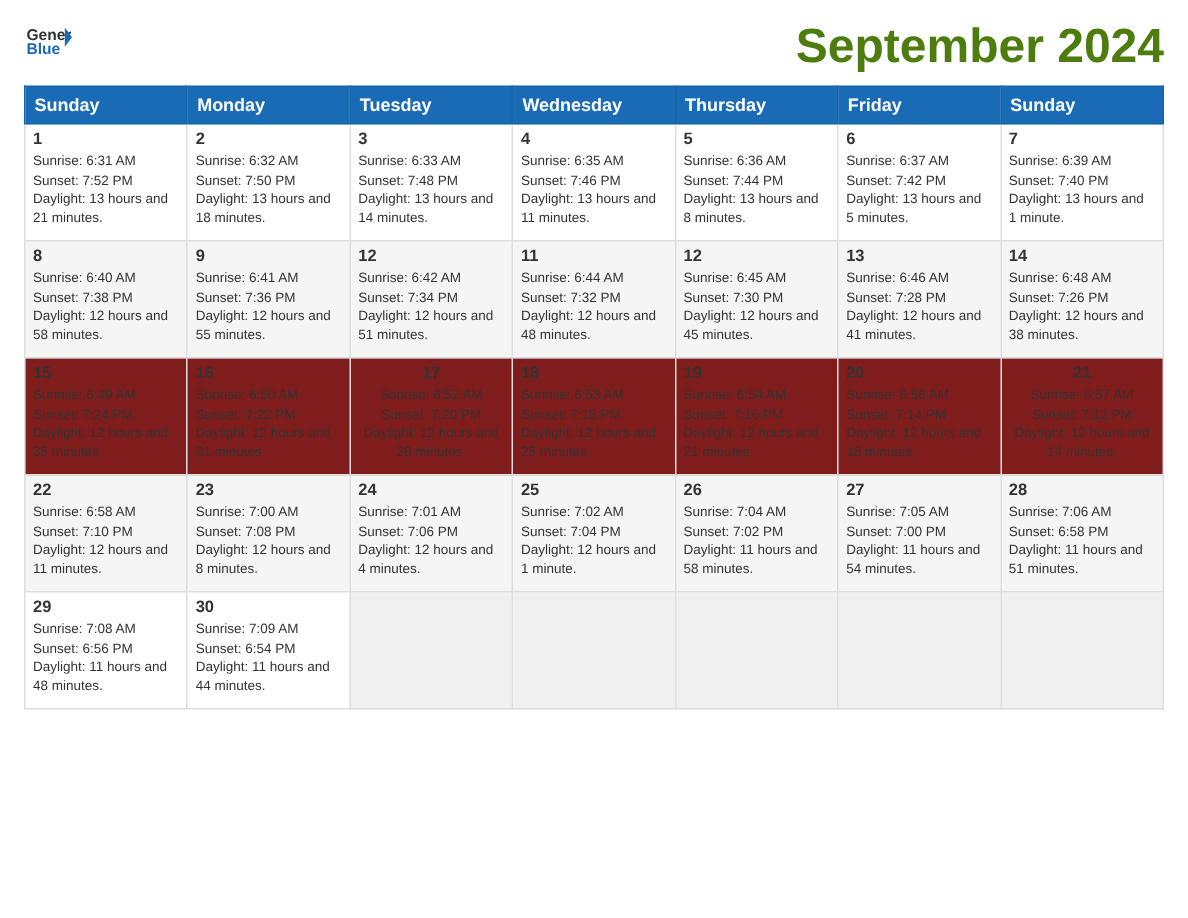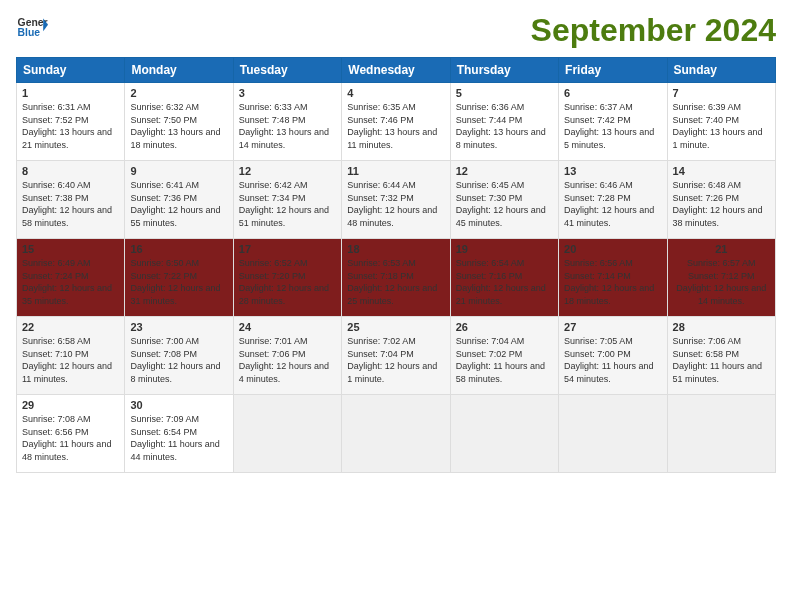--- a/index.html
+++ b/index.html
@@ -175,21 +175,21 @@
         </tr>
         <tr style="background: #7f1d1d;">
           <td style="background: inherit;">
             <span class="day-num">15</span>
             <div class="day-info">Sunrise: 6:49 AM<br>Sunset: 7:24 PM<br>Daylight: 12 hours and 35 minutes.</div>
           </td>
           <td style="background: inherit;">
             <span class="day-num">16</span>
             <div class="day-info">Sunrise: 6:50 AM<br>Sunset: 7:22 PM<br>Daylight: 12 hours and 31 minutes.</div>
           </td>
-          <td style="background: inherit;">
+          <td style="background: inherit; text-align: center;">
             <span class="day-num">17</span>
             <div class="day-info">Sunrise: 6:52 AM<br>Sunset: 7:20 PM<br>Daylight: 12 hours and 28 minutes.</div>
           </td>
           <td style="background: inherit;">
             <span class="day-num">18</span>
             <div class="day-info">Sunrise: 6:53 AM<br>Sunset: 7:18 PM<br>Daylight: 12 hours and 25 minutes.</div>
           </td>
           <td style="background: inherit;">
             <span class="day-num">19</span>
             <div class="day-info">Sunrise: 6:54 AM<br>Sunset: 7:16 PM<br>Daylight: 12 hours and 21 minutes.</div>

